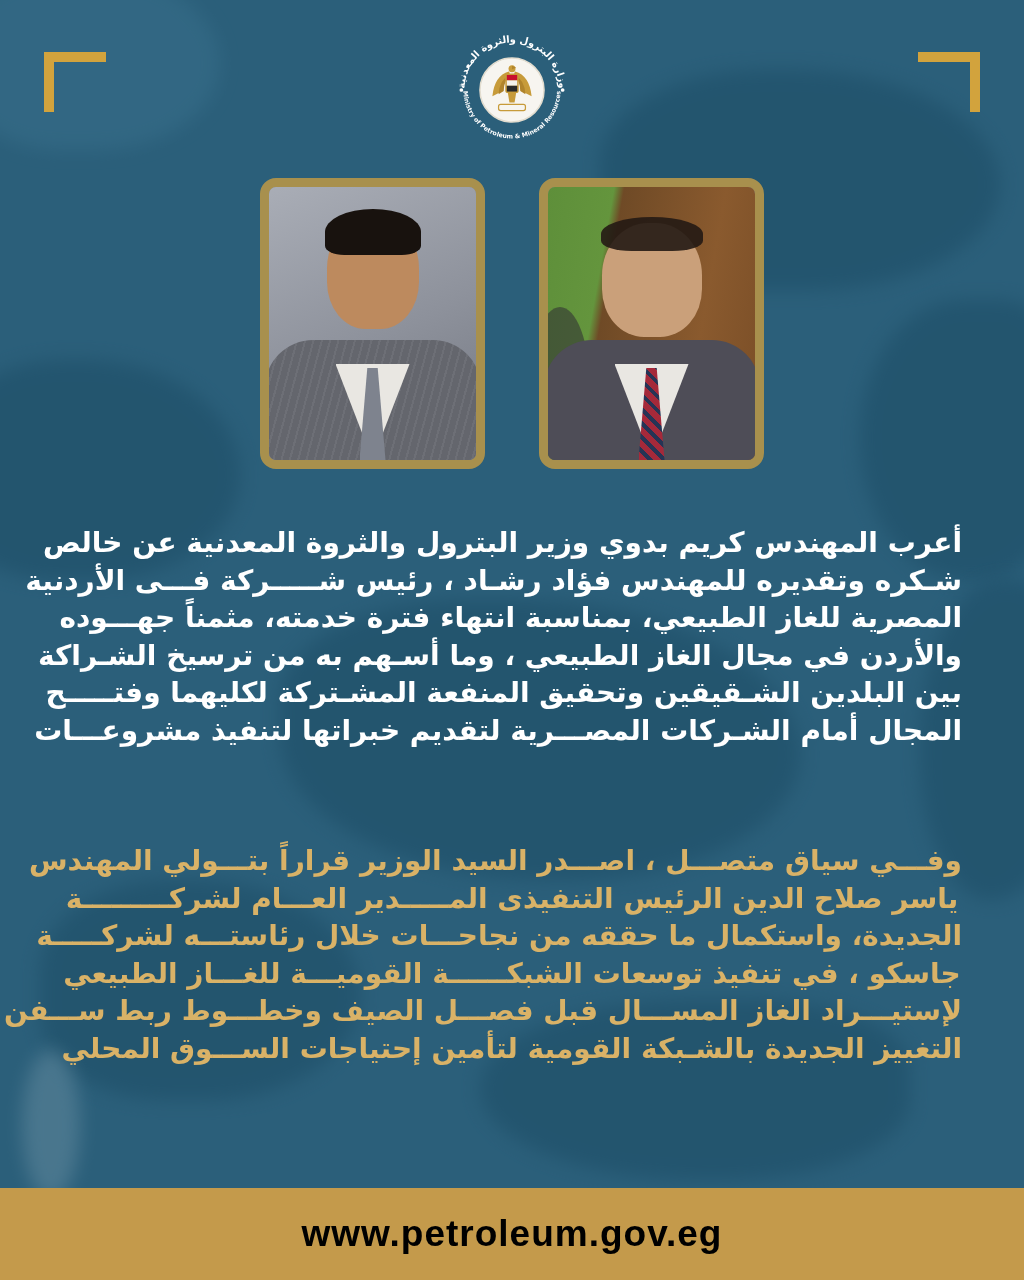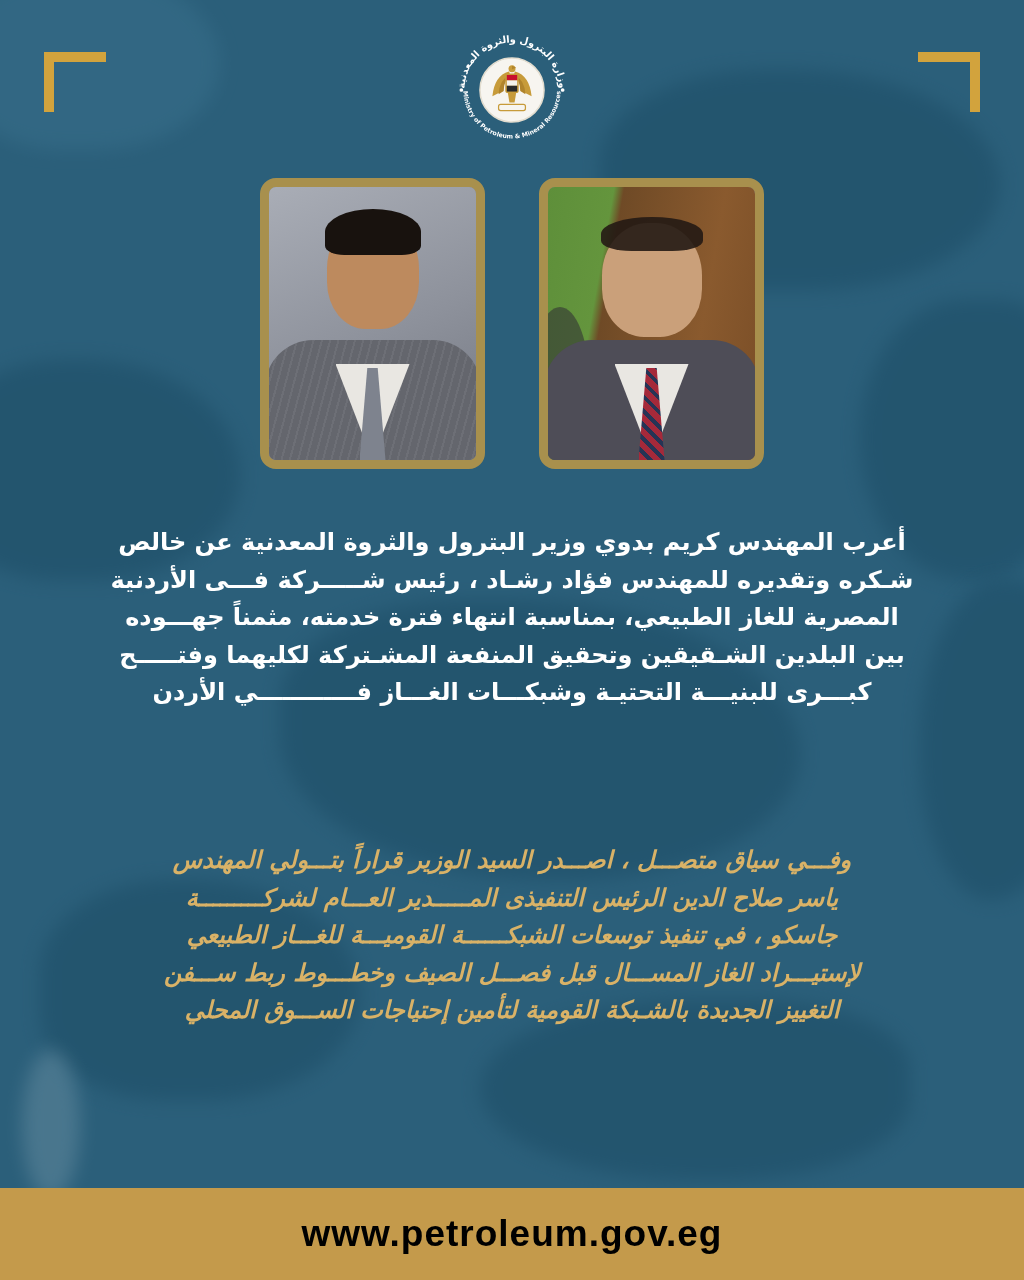--- a/index.html
+++ b/index.html
@@ -62,25 +62,25 @@
   }
   .ph-right .shoulders{background:#4e4d57;}
   .shirt{position:absolute;left:50%;transform:translateX(-50%);bottom:0;width:74px;height:96px;background:#e9e7e2;clip-path:polygon(50% 100%,0 0,100% 0);}
   .tie{position:absolute;left:50%;transform:translateX(-50%);bottom:0;width:26px;height:92px;clip-path:polygon(30% 0,70% 0,100% 100%,0 100%);}
   .ph-left .tie{background:#7e838e;}
   .ph-right .tie{background:repeating-linear-gradient(45deg,#a5293a 0 6px,#273455 6px 10px);}
 
   
   .para{
     position:absolute;left:62px;width:900px;direction:rtl;
-    font-weight:700;font-size:24px;line-height:37.5px;text-align:center;
+    font-weight:700;font-size:28px;line-height:37.5px;text-align:center;
   }
   .para .line{white-space:nowrap;}
   .para1{top:524px;color:#ffffff;}
-  .para2{top:842px;color:#d9b267;font-style:italic;}
+  .para2{top:842px;color:#d9b267;}
 
   
   .footer{
     position:absolute;left:0;top:1188px;width:1024px;height:92px;
     background:#c49a4b;display:flex;align-items:center;justify-content:center;
   }
   .footer .url{
     color:#000000;font-size:37px;font-weight:600;letter-spacing:1px;
     font-family:"Liberation Sans","DejaVu Sans",sans-serif;
   }
@@ -167,27 +167,29 @@
         <div class="shirt"></div>
         <div class="tie"></div>
       </div>
     </div>
   </div>
 
   <div class="para para1">
     <div class="line">أعرب المهندس كريم بدوي وزير البترول والثروة المعدنية عن خالص</div>
     <div class="line">شـكره وتقديره للمهندس فؤاد رشـاد ، رئيس شـــــركة فـــى الأردنية</div>
     <div class="line">المصرية للغاز الطبيعي، بمناسبة انتهاء فترة خدمته، مثمناً جهـــوده</div>
+    <div class="line">والأردن في مجال الغاز الطبيعي ، وما أسـهم به من ترسيخ الشـراكة</div>
     <div class="line">بين البلدين الشـقيقين وتحقيق المنفعة المشـتركة لكليهما وفتـــــح</div>
-    <div class="line">كبـــرى للبنيـــة التحتيـة وشبكـــات الغـــاز فــــــــــــي الأردن</div>
+    <div class="line">المجال أمام الشـركات المصـــرية لتقديم خبراتها لتنفيذ مشروعـــات</div>
   </div>
 
   <div class="para para2">
     <div class="line">وفـــي سياق متصـــل ، اصـــدر السيد الوزير قراراً بتـــولي المهندس</div>
     <div class="line">ياسر صلاح الدين الرئيس التنفيذى المـــــدير العـــام لشركـــــــــة</div>
+    <div class="line">الجديدة، واستكمال ما حققه من نجاحـــات خلال رئاستـــه لشركـــــة</div>
     <div class="line">جاسكو ، في تنفيذ توسعات الشبكــــــة القوميـــة للغـــاز الطبيعي</div>
     <div class="line">لإستيـــراد الغاز المســـال قبل فصـــل الصيف وخطـــوط ربط ســـفن</div>
     <div class="line">التغييز الجديدة بالشـبكة القومية لتأمين إحتياجات الســـوق المحلي</div>
   </div>
 
   <div class="footer">
     <span class="url">www.petroleum.gov.eg</span>
   </div>
 
 </div>

